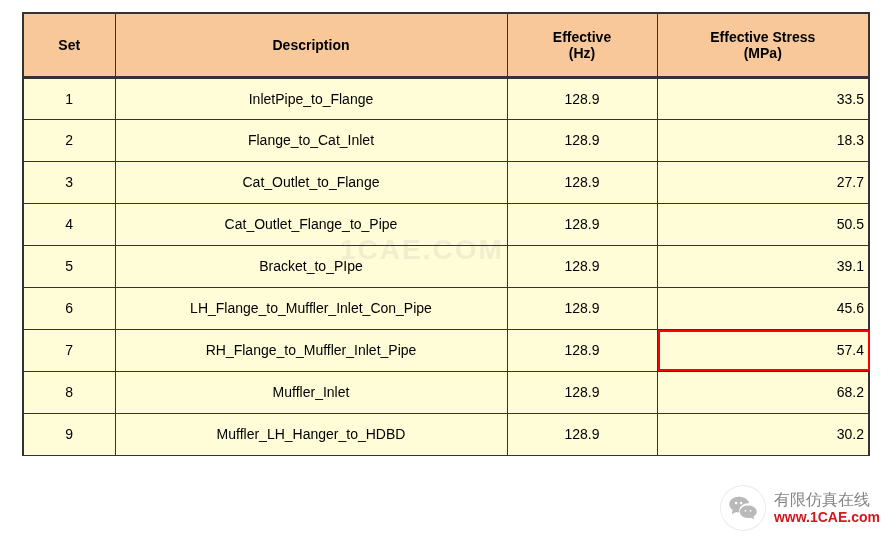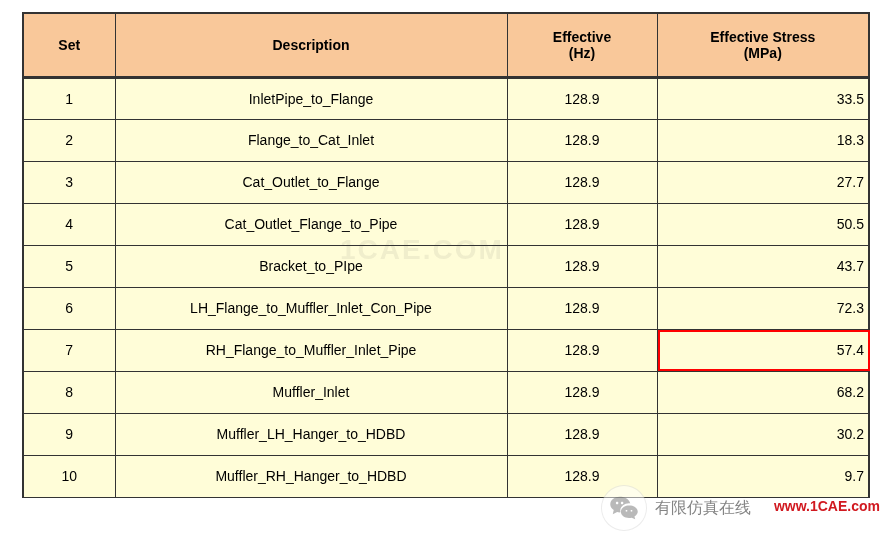--- a/index.html
+++ b/index.html
@@ -117,33 +117,33 @@
       align-items: center;
       justify-content: center;
       border: 1px solid rgba(0,0,0,0.08);
     }
     .wechat-badge svg {
       width: 30px;
       height: 30px;
     }
     .footer-text {
       display: flex;
+      flex-direction: column;
       align-items: flex-start;
       line-height: 1.2;
     }
     .footer-cn {
       font-size: 16px;
       color: rgba(80, 80, 80, 0.7);
       font-weight: 500;
     }
     .footer-url {
       font-size: 14px;
       color: #d11920;
       font-weight: bold;
-      margin-left: 23px;
     }
   </style>
 </head>
 <body>
 
 <div class="table-container">
   <table>
     <colgroup>
       <col class="col-set">
       <col class="col-desc">
@@ -186,51 +186,45 @@
         <tr>
           <td>4</td>
           <td>Cat_Outlet_Flange_to_Pipe</td>
           <td>128.9</td>
           <td>50.5</td>
         </tr>
         <tr>
           <td>5</td>
           <td>Bracket_to_PIpe</td>
           <td>128.9</td>
-          <td>43.7</td>
+          <td>39.1</td>
         </tr>
         <tr>
           <td>6</td>
           <td>LH_Flange_to_Muffler_Inlet_Con_Pipe</td>
           <td>128.9</td>
-          <td>72.3</td>
+          <td>45.6</td>
         </tr>
         <tr>
           <td>7</td>
           <td>RH_Flange_to_Muffler_Inlet_Pipe</td>
           <td>128.9</td>
           <td style="position: relative;">57.4<div class="highlight-box" style="inset: 0px -2px 0px 0px;"></div></td>
         </tr>
         <tr>
           <td>8</td>
           <td>Muffler_Inlet</td>
           <td>128.9</td>
           <td>68.2</td>
         </tr>
         <tr>
           <td>9</td>
           <td>Muffler_LH_Hanger_to_HDBD</td>
           <td>128.9</td>
           <td>30.2</td>
-        </tr>
-        <tr>
-          <td>10</td>
-          <td>Muffler_RH_Hanger_to_HDBD</td>
-          <td>128.9</td>
-          <td>9.7</td>
         </tr>
       </tbody>
   </table>
 </div>
 
 <div class="watermark-center">1CAE.COM</div>
 
 <div class="footer-overlay">
   <div class="wechat-badge">
     <svg viewBox="0 0 24 24" fill="rgba(100,100,100,0.45)">

